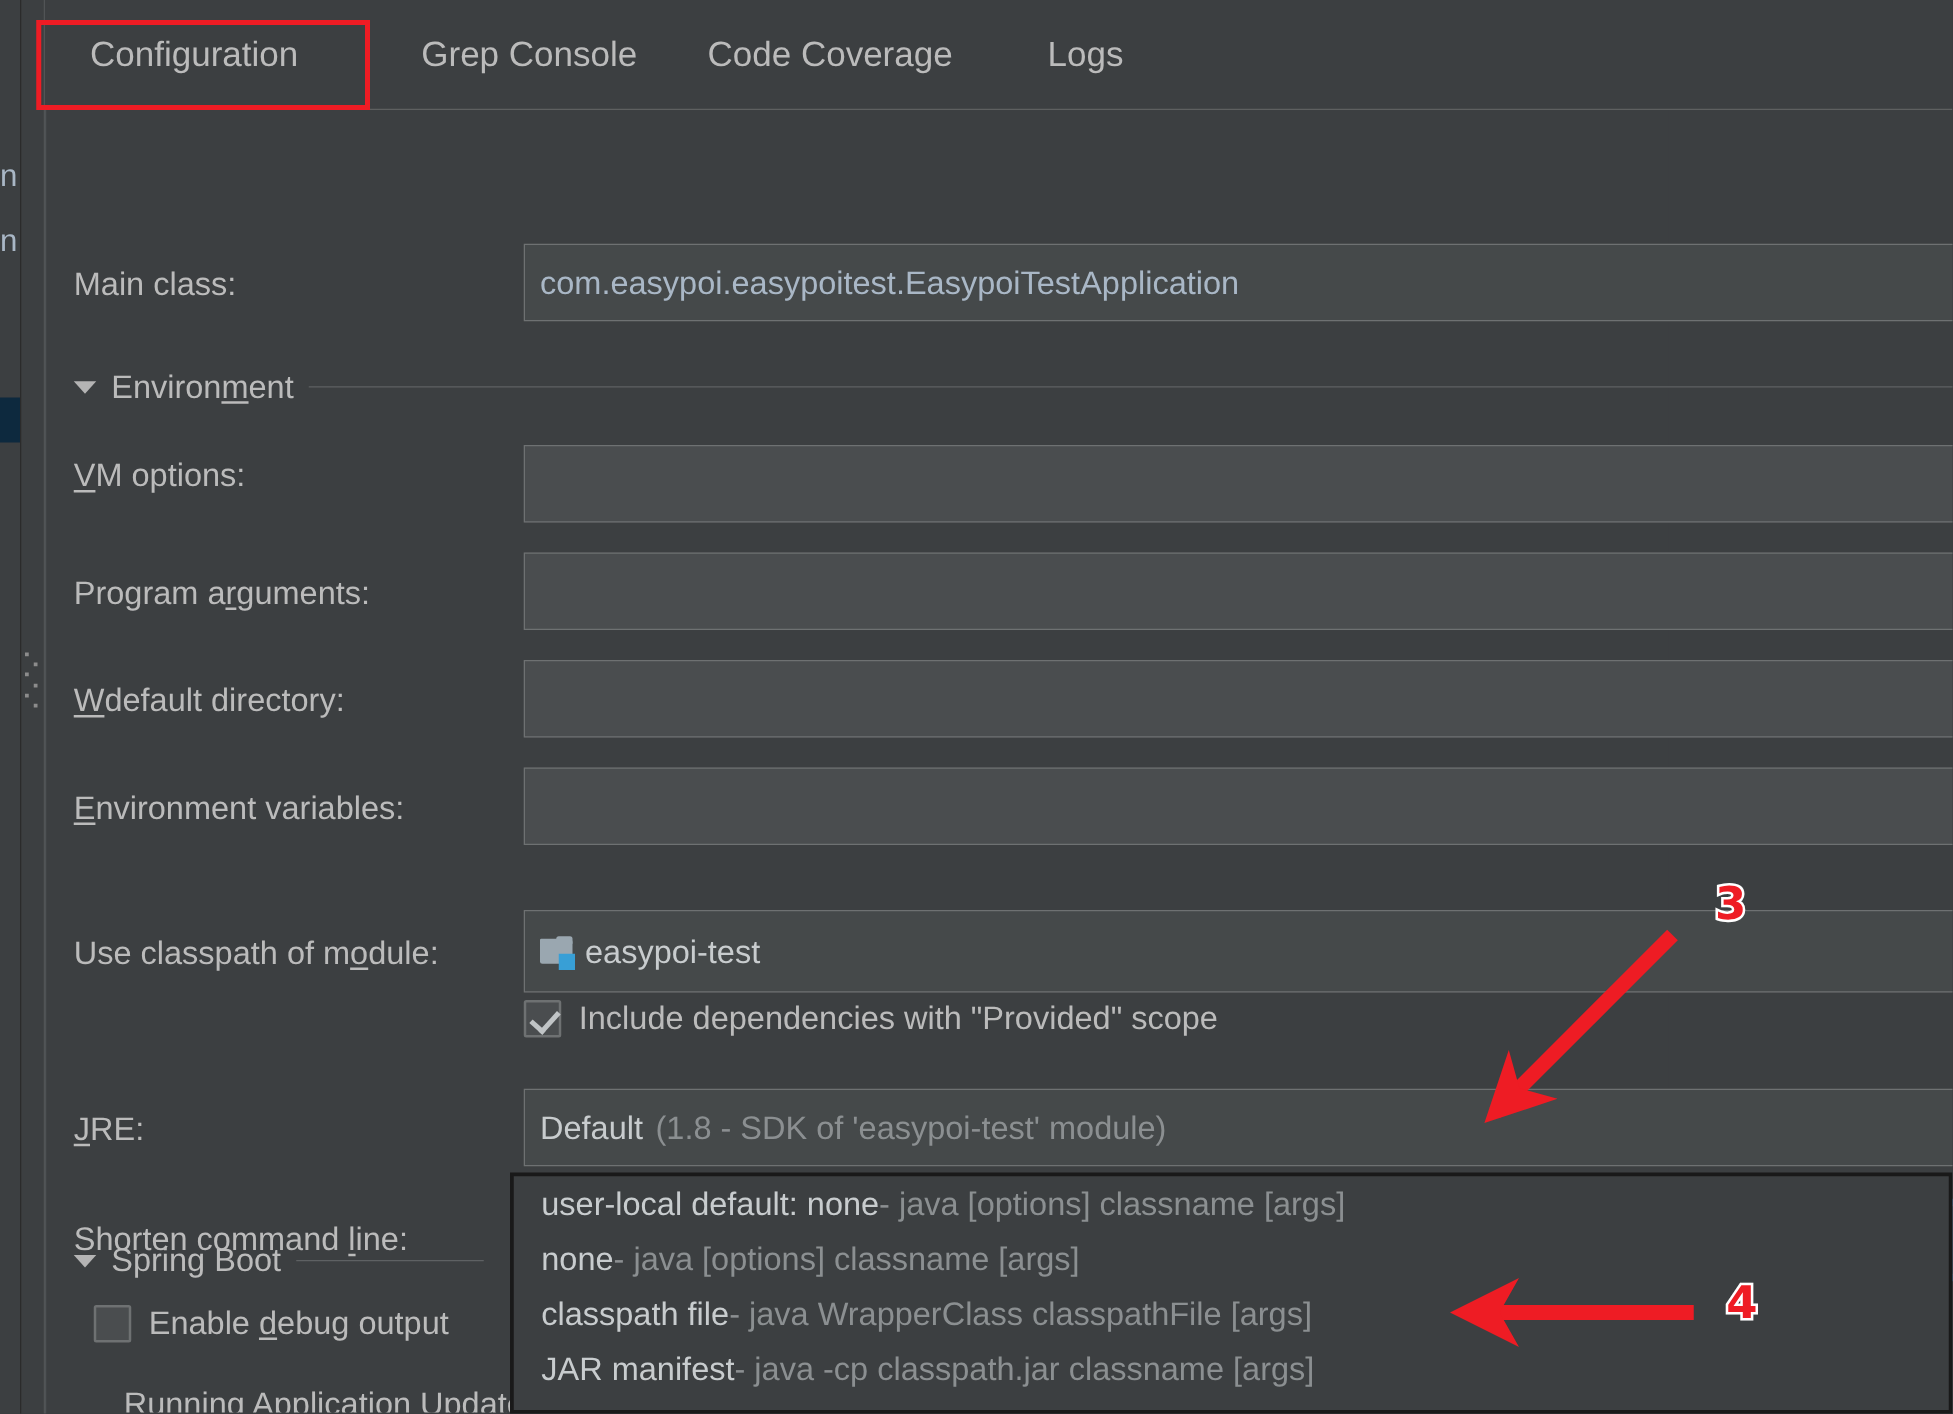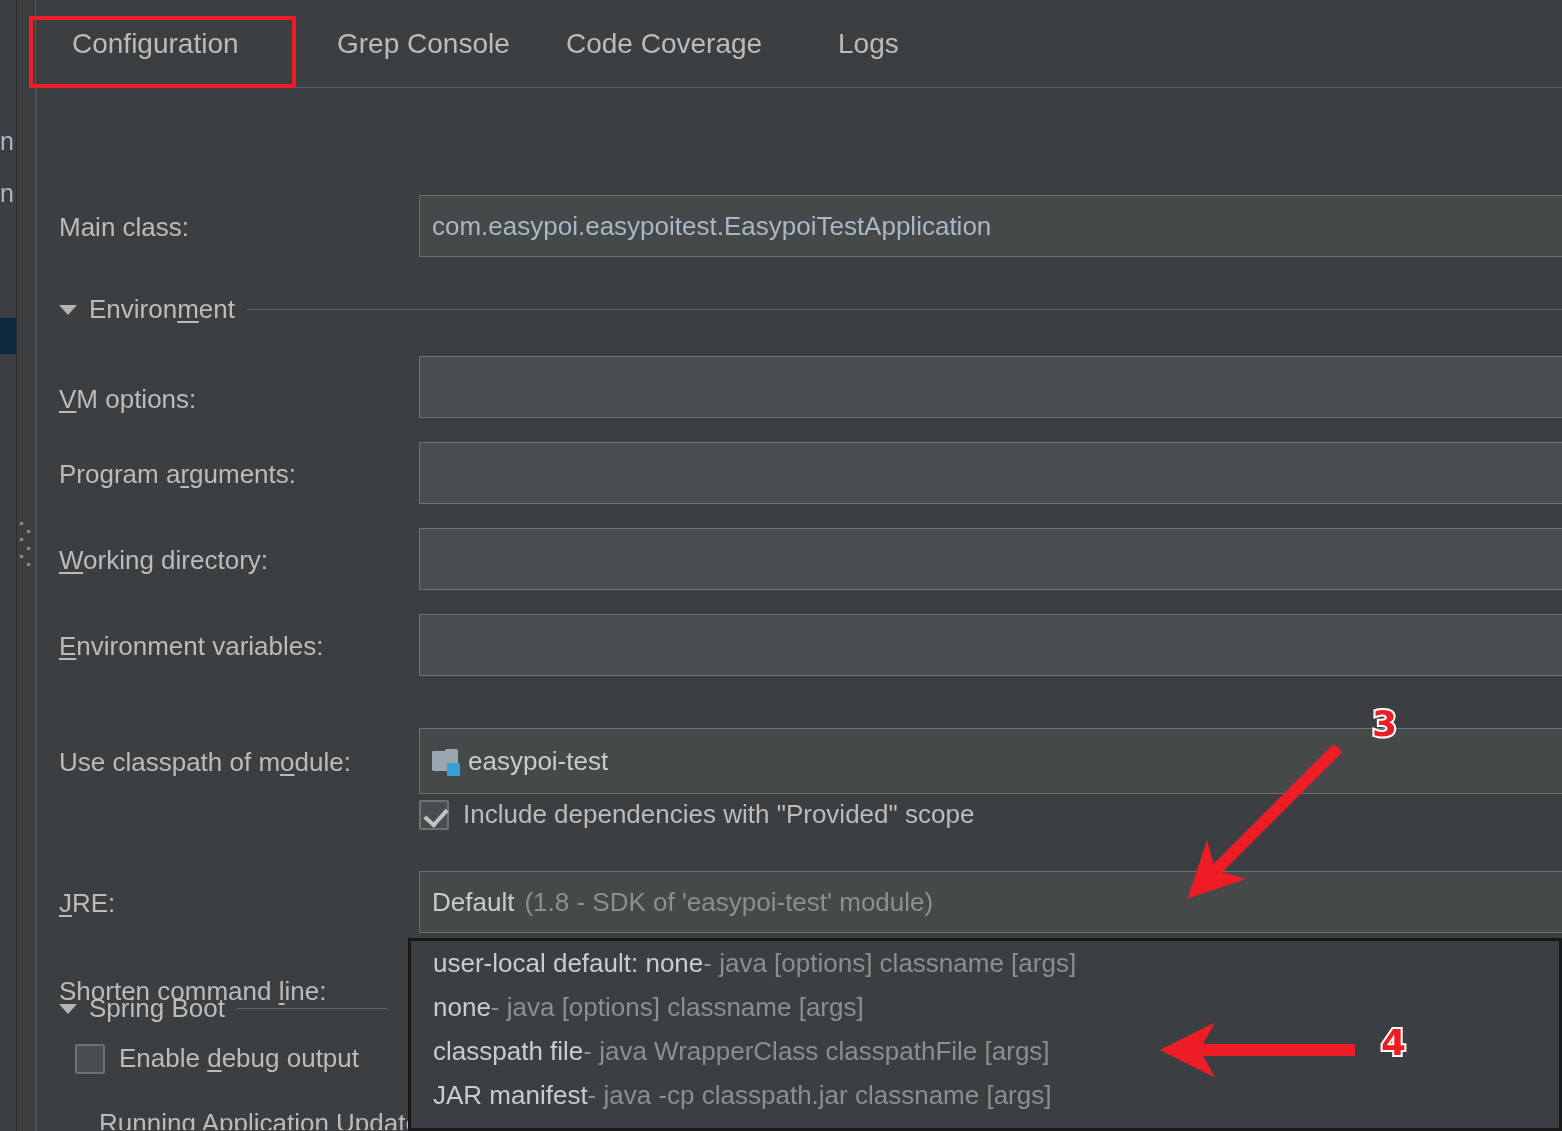--- a/index.html
+++ b/index.html
@@ -361,31 +361,31 @@
     <div class="field" style="left:382px; top:107px; width:1200px; height:62px;">
       <span>com.easypoi.easypoitest.EasypoiTestApplication</span>
     </div>
 
     <div class="section" style="left:22px; top:118px; width:1550px; transform:translateY(88px);">
       <span class="twisty"></span>
       <span class="sec-label"><span>Environ</span><span class="mn">m</span><span>ent</span></span>
       <span class="sec-rule" style="width:1330px;"></span>
     </div>
 
-    <div class="row-label" style="left:22px; top:296px;"><span></span><span class="mn">V</span><span>M options:</span></div>
+    <div class="row-label" style="left:22px; top:277px;"><span></span><span class="mn">V</span><span>M options:</span></div>
     <div class="field empty" style="left:382px; top:268px; width:1200px; height:62px;">
       <span></span>
     </div>
 
     <div class="row-label" style="left:22px; top:371px;"><span>Program a</span><span class="mn">r</span><span>guments:</span></div>
     <div class="field empty" style="left:382px; top:354px; width:1200px; height:62px;">
       <span></span>
     </div>
 
-    <div class="row-label" style="left:22px; top:457px;"><span></span><span class="mn">W</span><span>orking directory:</span></div>
+    <div class="row-label" style="left:22px; top:457px;"><span></span><span class="mn">W</span><span>default directory:</span></div>
     <div class="field empty" style="left:382px; top:440px; width:1200px; height:62px;">
       <span></span>
     </div>
 
     <div class="row-label" style="left:22px; top:543px;"><span></span><span class="mn">E</span><span>nvironment variables:</span></div>
     <div class="field empty" style="left:382px; top:526px; width:1200px; height:62px;">
       <span></span>
     </div>
 
     <div class="row-label" style="left:22px; top:659px;"><span>Use classpath of m</span><span class="mn">o</span><span>dule:</span></div>

